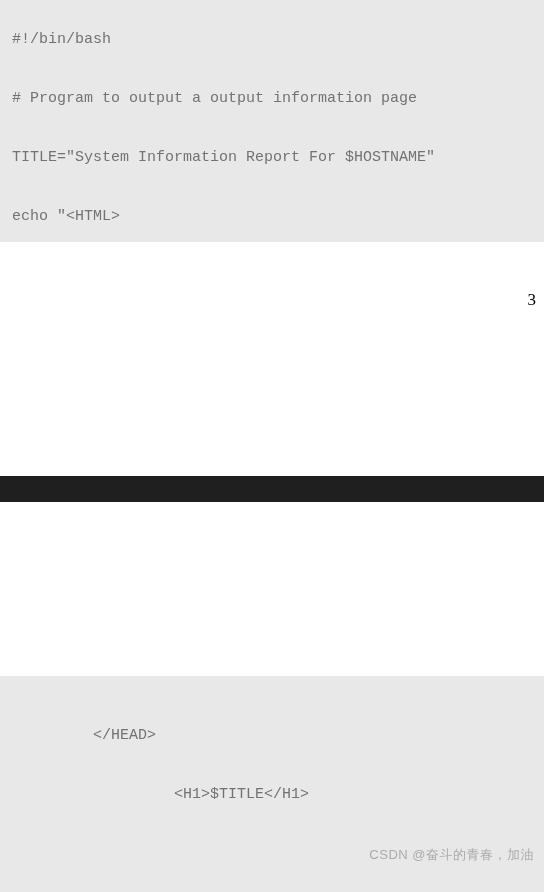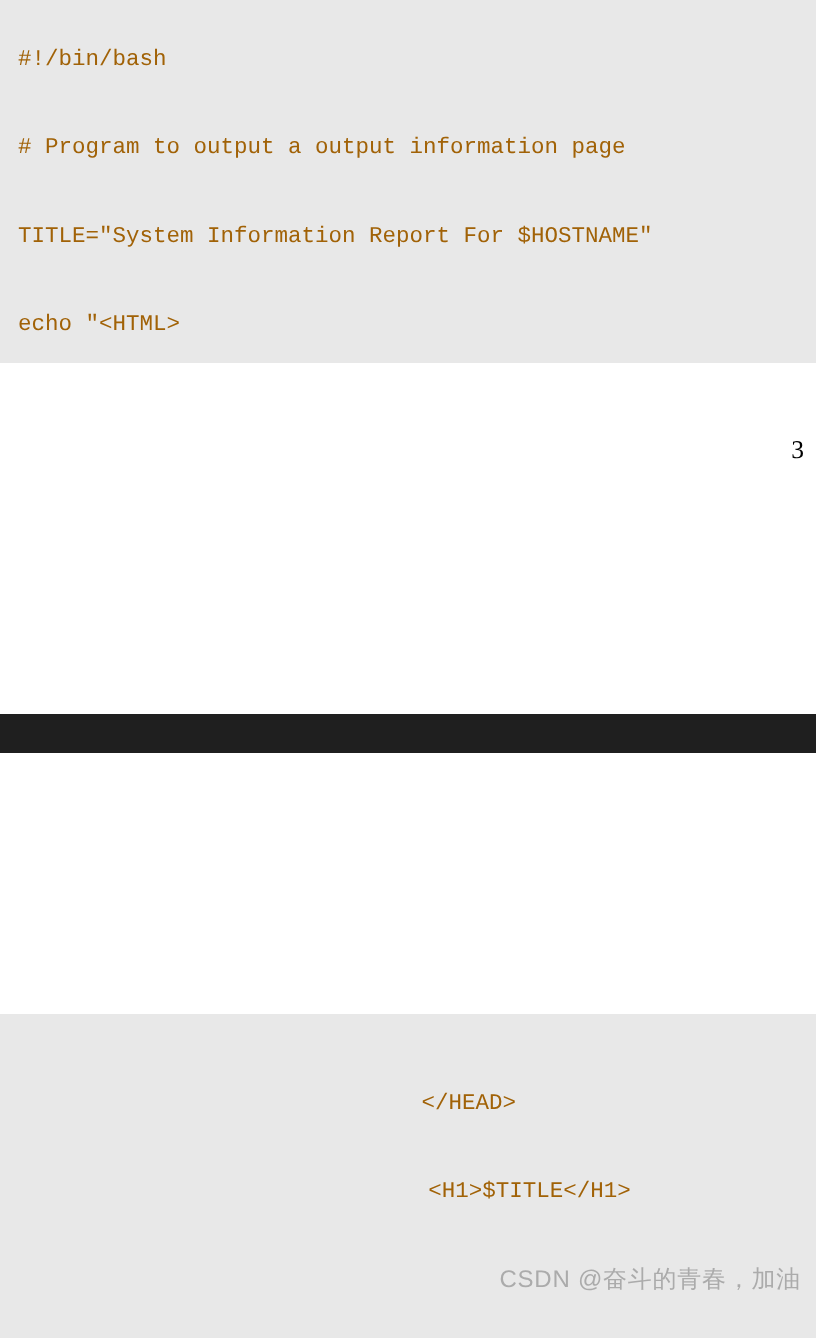--- a/index.html
+++ b/index.html
@@ -14,21 +14,21 @@
     font-family: "Courier New", monospace;
     position: relative;
     overflow: hidden;
   }
   .code-block {
     background: #e8e8e8;
     padding: 8px 12px;
     font-size: 15px;
     line-height: 1.3;
     white-space: pre;
-    color: #a16207;
+    color: #737373;
     font-weight: 500;
   }
   .code-block-top {
     width: 544px;
     height: 242px;
     padding-top: 10px;
   }
   .code-line {
     margin-bottom: 20px;
   }
@@ -53,28 +53,27 @@
   }
   .white-gap {
     width: 544px;
     height: 174px;
     background: #fff;
   }
   .code-block-bottom {
     width: 544px;
     height: 216px;
     padding-top: 30px;
-    text-align: center;
   }
   .watermark {
     position: absolute;
     right: 10px;
     bottom: 28px;
     font-family: Arial, sans-serif;
-    font-size: 16px;
+    font-size: 13px;
     color: rgba(120,120,120,0.55);
     letter-spacing: 0.5px;
     pointer-events: none;
     margin-top: 44px;
   }
 </style>
 </head>
 <body>
 
 <div class="code-block code-block-top">

